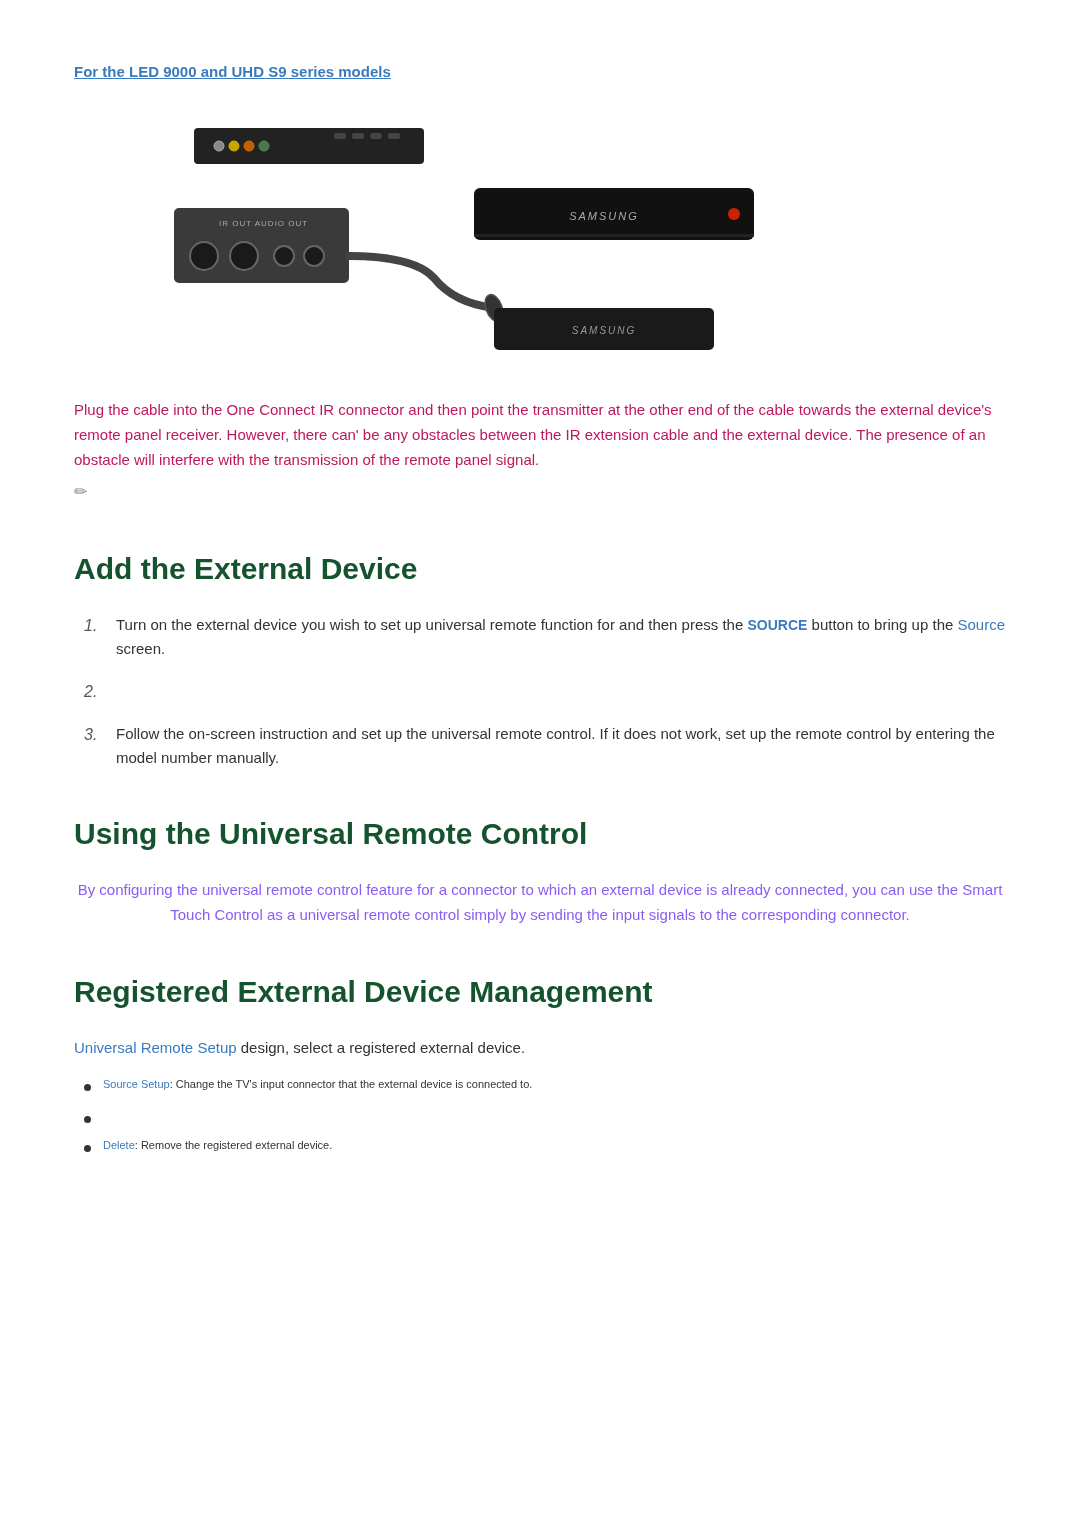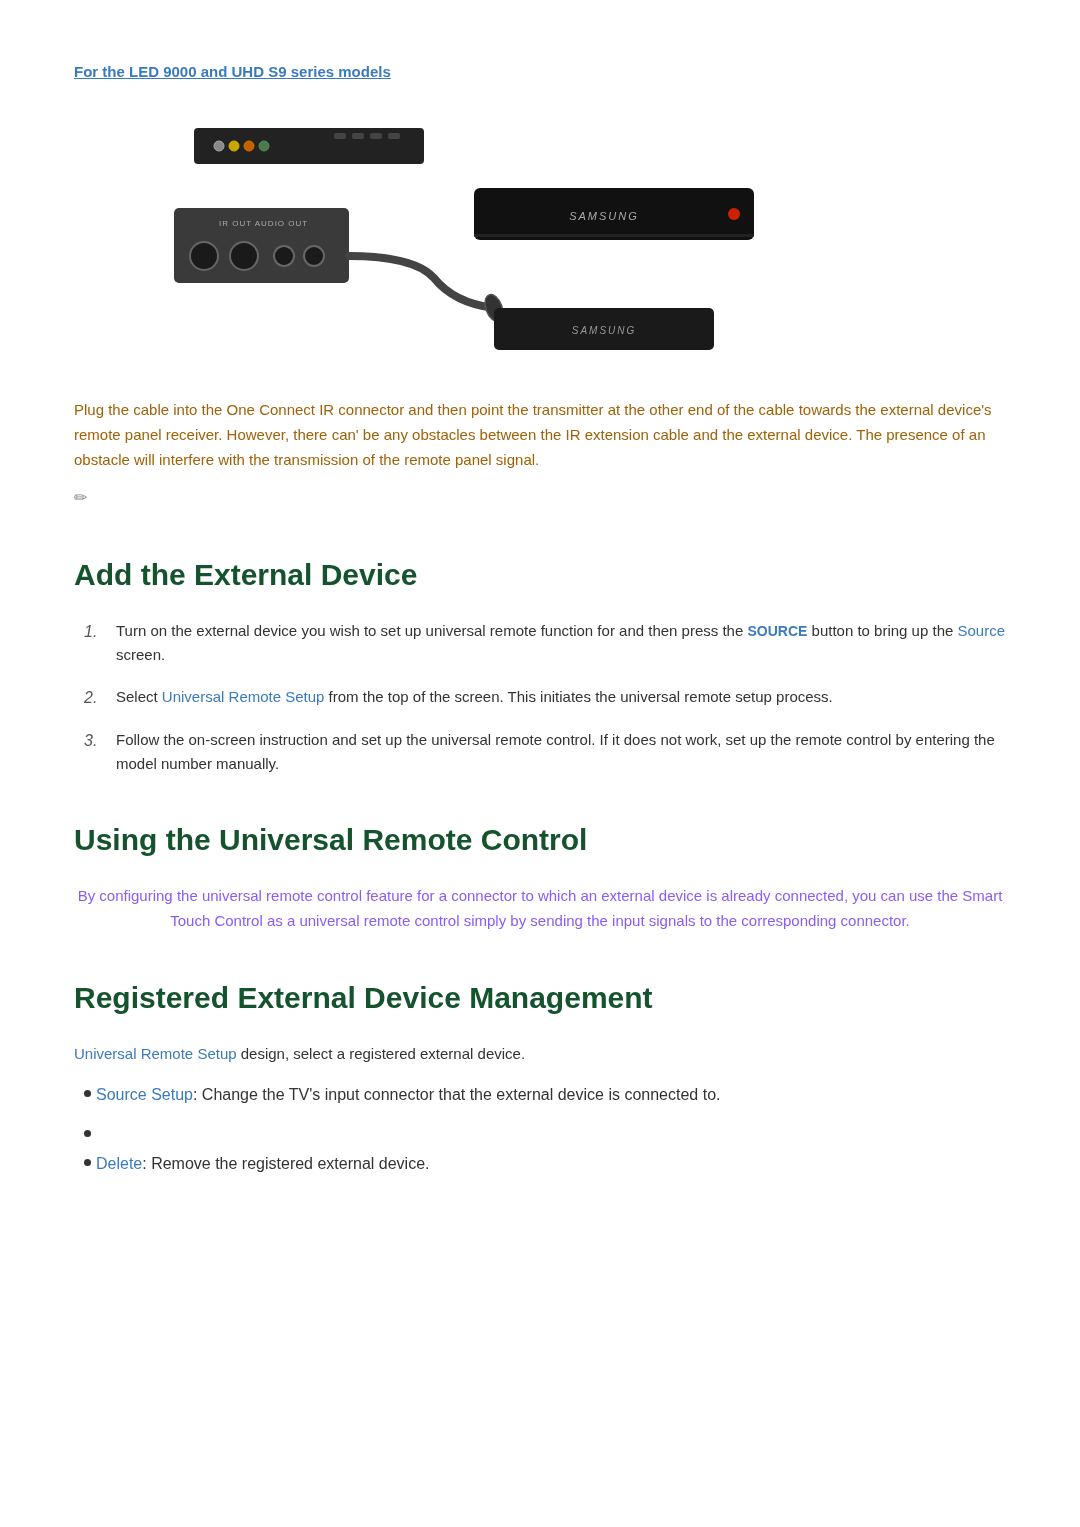--- a/index.html
+++ b/index.html
@@ -22,23 +22,23 @@
     .subtitle {
       color: #3a7abf;
       font-size: 15px;
       font-weight: bold;
       margin-bottom: 24px;
       text-decoration: underline;
     }
 
     .paragraph {
       font-size: 15px;
-      color: #a16207;
+      color: #be185d;
       line-height: 1.65;
-      margin-bottom: 12px;
+      margin-bottom: 6px;
     }
 
     .note-row {
       display: flex;
       align-items: flex-start;
       gap: 10px;
       margin-bottom: 40px;
       color: #666;
       font-size: 13px;
     }
@@ -102,23 +102,23 @@
 
     .bullet-list {
       list-style: none;
       padding-left: 10px;
       margin-top: 10px;
     }
 
     .bullet-list li {
       display: flex;
       align-items: flex-start;
-      gap: 5px;
+      gap: 12px;
       margin-bottom: 14px;
-      font-size: 16px;
+      font-size: 11px;
       color: #333;
       line-height: 1.6;
     }
 
     .bullet-dot {
       width: 7px;
       height: 7px;
       border-radius: 50%;
       background: #333;
       flex-shrink: 0;
@@ -196,23 +196,20 @@
     <span>
       Turn on the external device you wish to set up universal remote function for and then press the
       <span class="link-bold">SOURCE</span>
       button to bring up the
       <span class="link">Source</span>
       screen.
     </span>
   </li>
   <li>
     <span class="list-num">2.</span>
-    <span>
-      Select <span class="link">Universal Remote Setup</span> from the top of the screen. This initiates the universal remote setup process.
-    </span>
   </li>
   <li>
     <span class="list-num">3.</span>
     <span>Follow the on-screen instruction and set up the universal remote control. If it does not work, set up the remote control by entering the model number manually.</span>
   </li>
 </ol>
 
 <h2 class="section-heading">Using the Universal Remote Control</h2>
 <p class="section-body">By configuring the universal remote control feature for a connector to which an external device is already connected, you can use the Smart Touch Control as a universal remote control simply by sending the input signals to the corresponding connector.</p>
 

